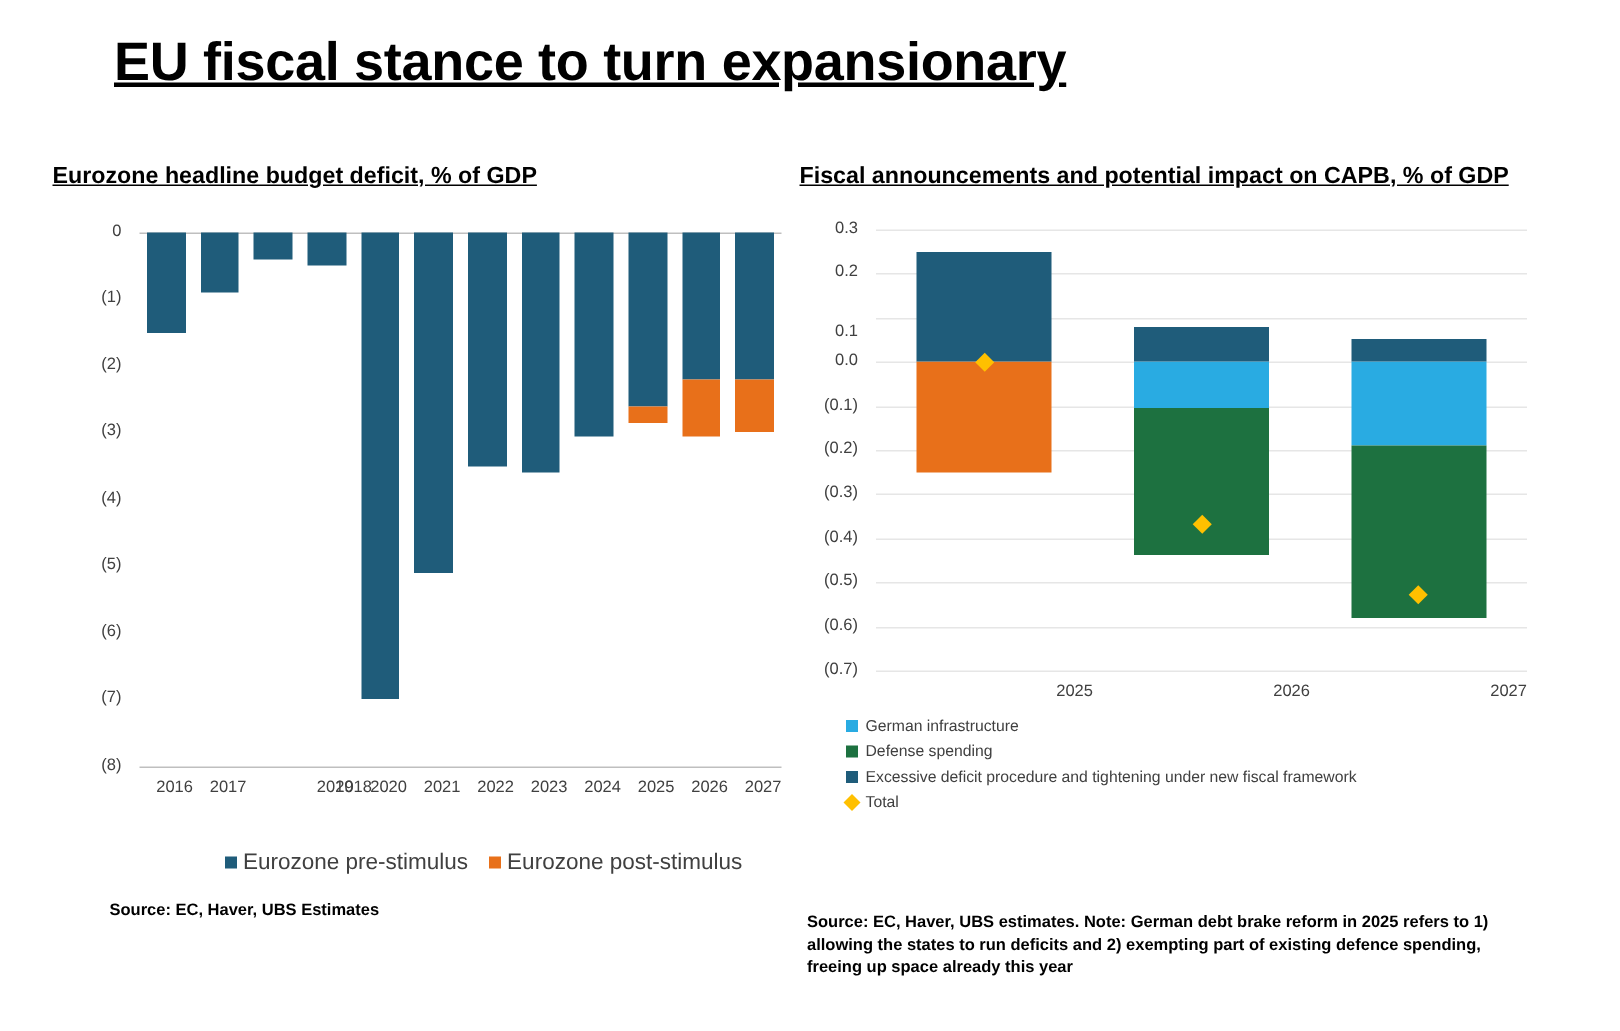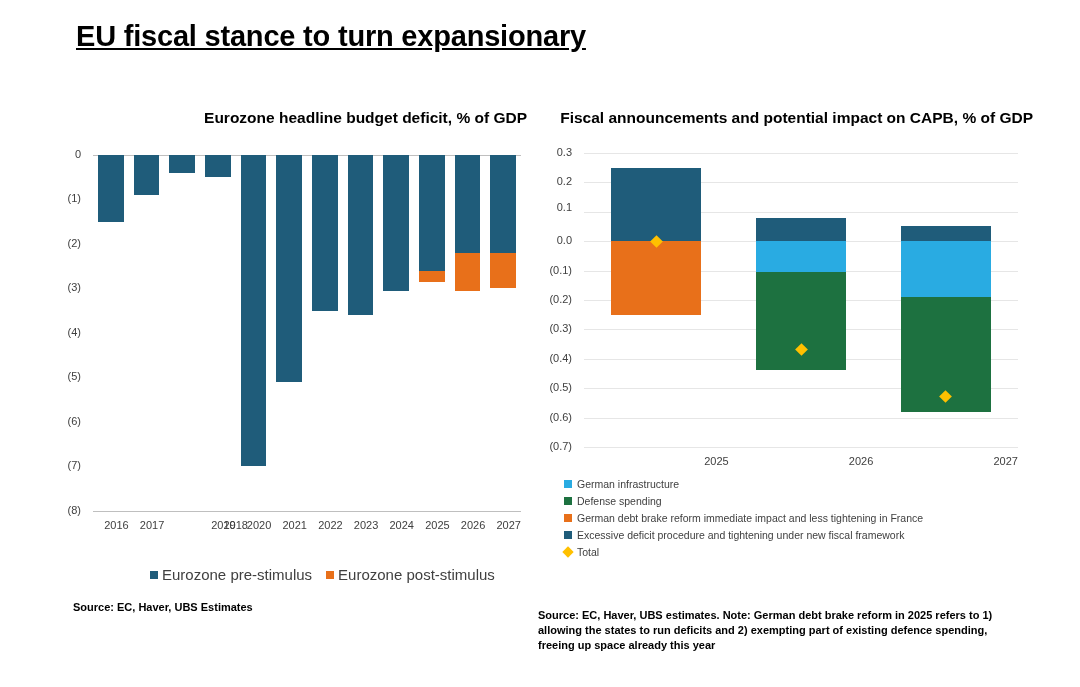--- a/index.html
+++ b/index.html
@@ -12,35 +12,36 @@
     height: 687px;
     font-family: "Liberation Sans", sans-serif;
     color: #000000;
     position: relative;
     overflow: hidden;
   }
   .page-title {
     position: absolute;
     left: 76px;
     top: 20px;
-    font-size: 29px;
+    font-size: 36px;
     font-weight: bold;
     text-decoration: underline;
     letter-spacing: -0.2px;
   }
 
   
   .panel {
     position: absolute;
   }
   .panel-title {
     font-size: 15.5px;
     font-weight: bold;
-    text-align: right;
+    text-align: left;
     line-height: 1.35;
+    text-decoration: underline;
   }
   .source {
     font-size: 11px;
     font-weight: bold;
     line-height: 1.35;
   }
 
   
   #left-panel { left: 35px; top: 108px; width: 492px; }
   #left-panel .panel-title { width: 492px; }
@@ -175,21 +176,21 @@
 </div>
 
 <div class="panel" id="right-panel">
   <div class="panel-title" style="margin-left:5px;">Fiscal announcements and potential impact on CAPB, % of GDP</div>
   <div class="plot" id="right-plot" style="width:500px;height:330px;margin-top:18px;">
       <div class="gridline" style="left: 56px; width: 434px; top: 6px;"></div>
       <div class="axis-label" style="left: 0px; width: 44px; top: -1px;">0.3</div>
       <div class="gridline" style="left: 56px; width: 434px; top: 35.4px;"></div>
       <div class="axis-label" style="left: 0px; width: 44px; top: 28.4px;">0.2</div>
       <div class="gridline" style="left: 56px; width: 434px; top: 64.8px;"></div>
-      <div class="axis-label" style="left: 0px; width: 44px; top: 54px;">0.1</div>
+      <div class="axis-label" style="left: 0px; width: 44px; top: 68px;">0.1</div>
       <div class="gridline" style="left: 56px; width: 434px; top: 94.2px;"></div>
       <div class="axis-label" style="left: 0px; width: 44px; top: 87.2px;">0.0</div>
       <div class="gridline" style="left: 56px; width: 434px; top: 123.6px;"></div>
       <div class="axis-label" style="left: 0px; width: 44px; top: 116.6px;">(0.1)</div>
       <div class="gridline" style="left: 56px; width: 434px; top: 153px;"></div>
       <div class="axis-label" style="left: 0px; width: 44px; top: 146px;">(0.2)</div>
       <div class="gridline" style="left: 56px; width: 434px; top: 182.4px;"></div>
       <div class="axis-label" style="left: 0px; width: 44px; top: 175.4px;">(0.3)</div>
       <div class="gridline" style="left: 56px; width: 434px; top: 211.8px;"></div>
       <div class="axis-label" style="left: 0px; width: 44px; top: 204.8px;">(0.4)</div>
@@ -217,24 +218,20 @@
   <div class="legend-v" id="right-legend" style="left:36px;top:370px;">
       <div class="legend-row">
         <span class="swatch" style="background: rgb(41, 171, 226);"></span>
         <span>German infrastructure</span>
       </div>
       <div class="legend-row">
         <span class="swatch" style="background: rgb(29, 113, 64);"></span>
         <span>Defense spending</span>
       </div>
       <div class="legend-row">
-        <span class="swatch" style="background: rgb(232, 112, 26);"></span>
-        <span>German debt brake reform immediate impact and less tightening in France</span>
-      </div>
-      <div class="legend-row">
         <span class="swatch" style="background: rgb(31, 92, 122);"></span>
         <span>Excessive deficit procedure and tightening under new fiscal framework</span>
       </div>
       <div class="legend-row">
         <span class="swatch diamond" style="background: rgb(255, 192, 0);"></span>
         <span>Total</span>
       </div>
     </div>
   <div class="source" style="position:absolute;left:10px;top:500px;width:455px;">Source: EC, Haver, UBS estimates. Note: German debt brake reform in 2025 refers to 1) allowing the states to run deficits and 2) exempting part of existing defence spending, freeing up space already this year</div>
 </div>

